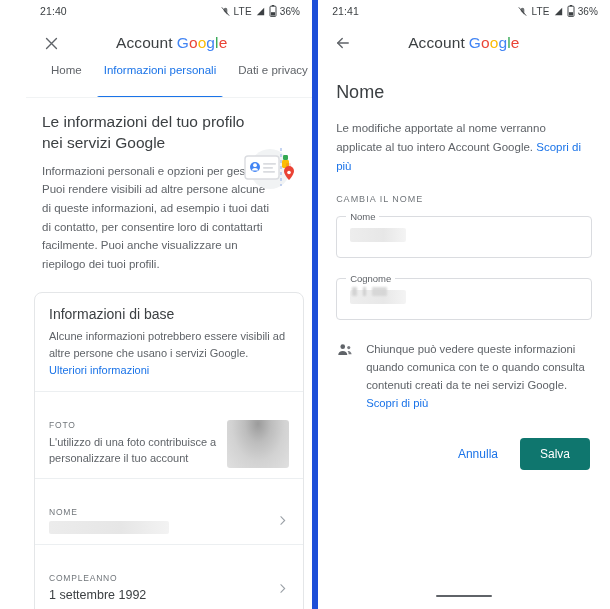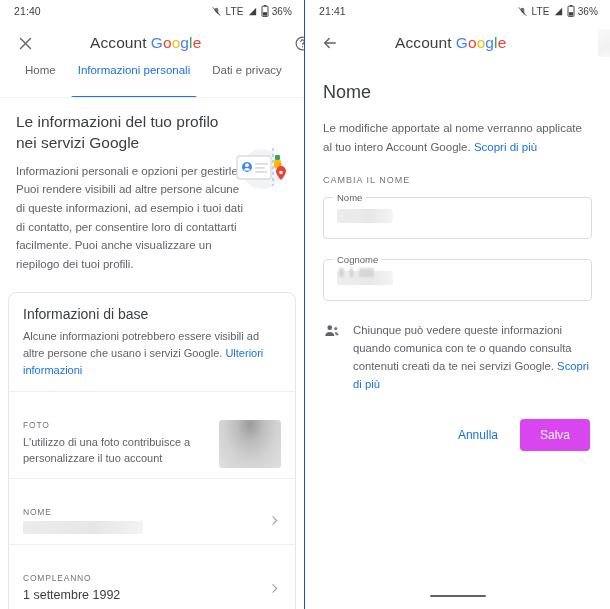--- a/index.html
+++ b/index.html
@@ -20,21 +20,21 @@
     height: 609px;
   }
   .screen {
     width: 305px;
     height: 609px;
     position: relative;
     background: #ffffff;
     overflow: hidden;
     box-sizing: border-box;
   }
-  .screen.left { border-right: 1px solid #1d4ed8; }
+  .screen.left { border-right: 6px solid #1d4ed8; margin-left: 26px; }
 
   
   .statusbar {
     height: 22px;
     display: flex;
     align-items: center;
     justify-content: space-between;
     padding: 0 12px 0 14px;
     box-sizing: border-box;
     font-size: 10.5px;
@@ -341,21 +341,21 @@
     color: #1a73e8;
     padding: 8px 12px;
     background: none;
     border: none;
     font-family: inherit;
     cursor: pointer;
   }
   .btn-filled {
     font-size: 12px;
     color: #ffffff;
-    background: #d946ef;
+    background: #0f766e;
     border: none;
     border-radius: 4px;
     padding: 9px 20px;
     font-family: inherit;
     cursor: pointer;
   }
   .gesture-bar {
     position: absolute;
     bottom: 12px;
     left: 50%;

